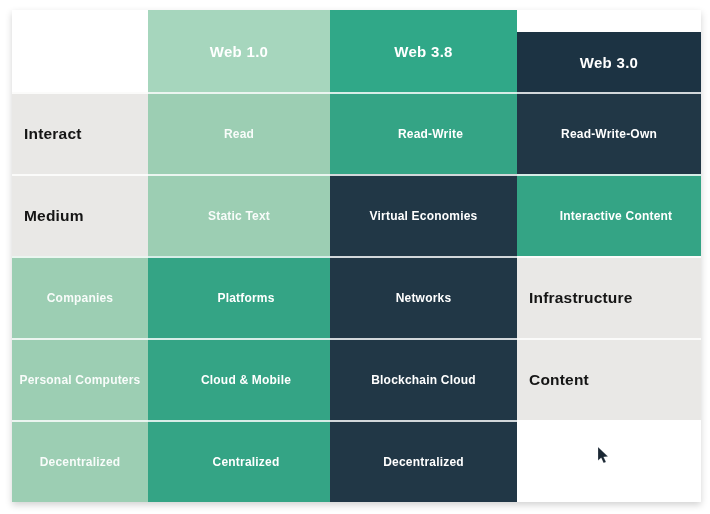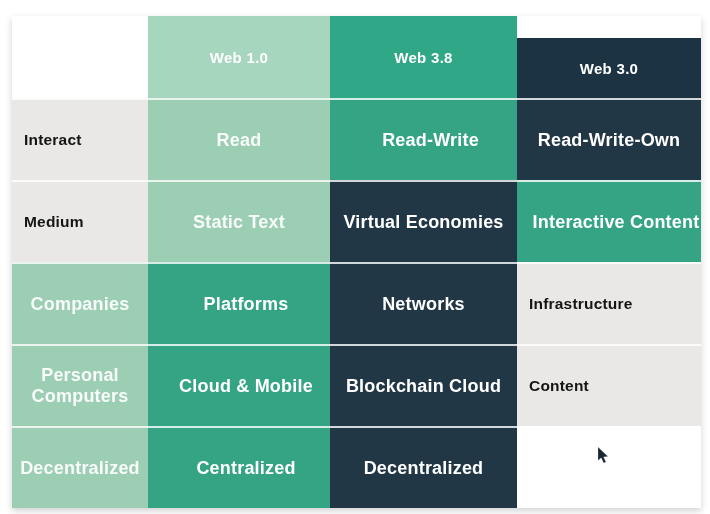--- a/index.html
+++ b/index.html
@@ -11,21 +11,21 @@
   .stage {
     position: relative;
     width: 710px;
     height: 514px;
     background: #ffffff;
     overflow: hidden;
   }
   .table {
     position: absolute;
     left: 12px;
-    top: 16px;
+    top: 10px;
     display: grid;
     grid-template-columns: 136px 182px 187px 184px;
     grid-auto-rows: 82px;
     box-shadow: 0 3px 7px rgba(0, 0, 0, 0.18);
   }
   .corner-spacer {
     background: #ffffff;
     box-shadow: none;
   }
   .hcell, .cell, .rlabel {
@@ -34,24 +34,24 @@
     justify-content: center;
     font-weight: 700;
     box-sizing: border-box;
   }
   .hcell {
     font-size: 15px;
     color: #ffffff;
     letter-spacing: 0.3px;
   }
   .cell {
-    font-size: 18px;
+    font-size: 12px;
     color: var(--cell_text);
     border-top: 2px solid var(--separator);
-    text-align: center;
+    text-align: right;
     letter-spacing: 0.2px;
   }
   .rlabel {
     justify-content: flex-start;
     padding-left: 12px;
     background: var(--label_cell);
     color: var(--label_text);
     font-size: 15.5px;
     border-top: 2px solid var(--separator);
     letter-spacing: 0.2px;

